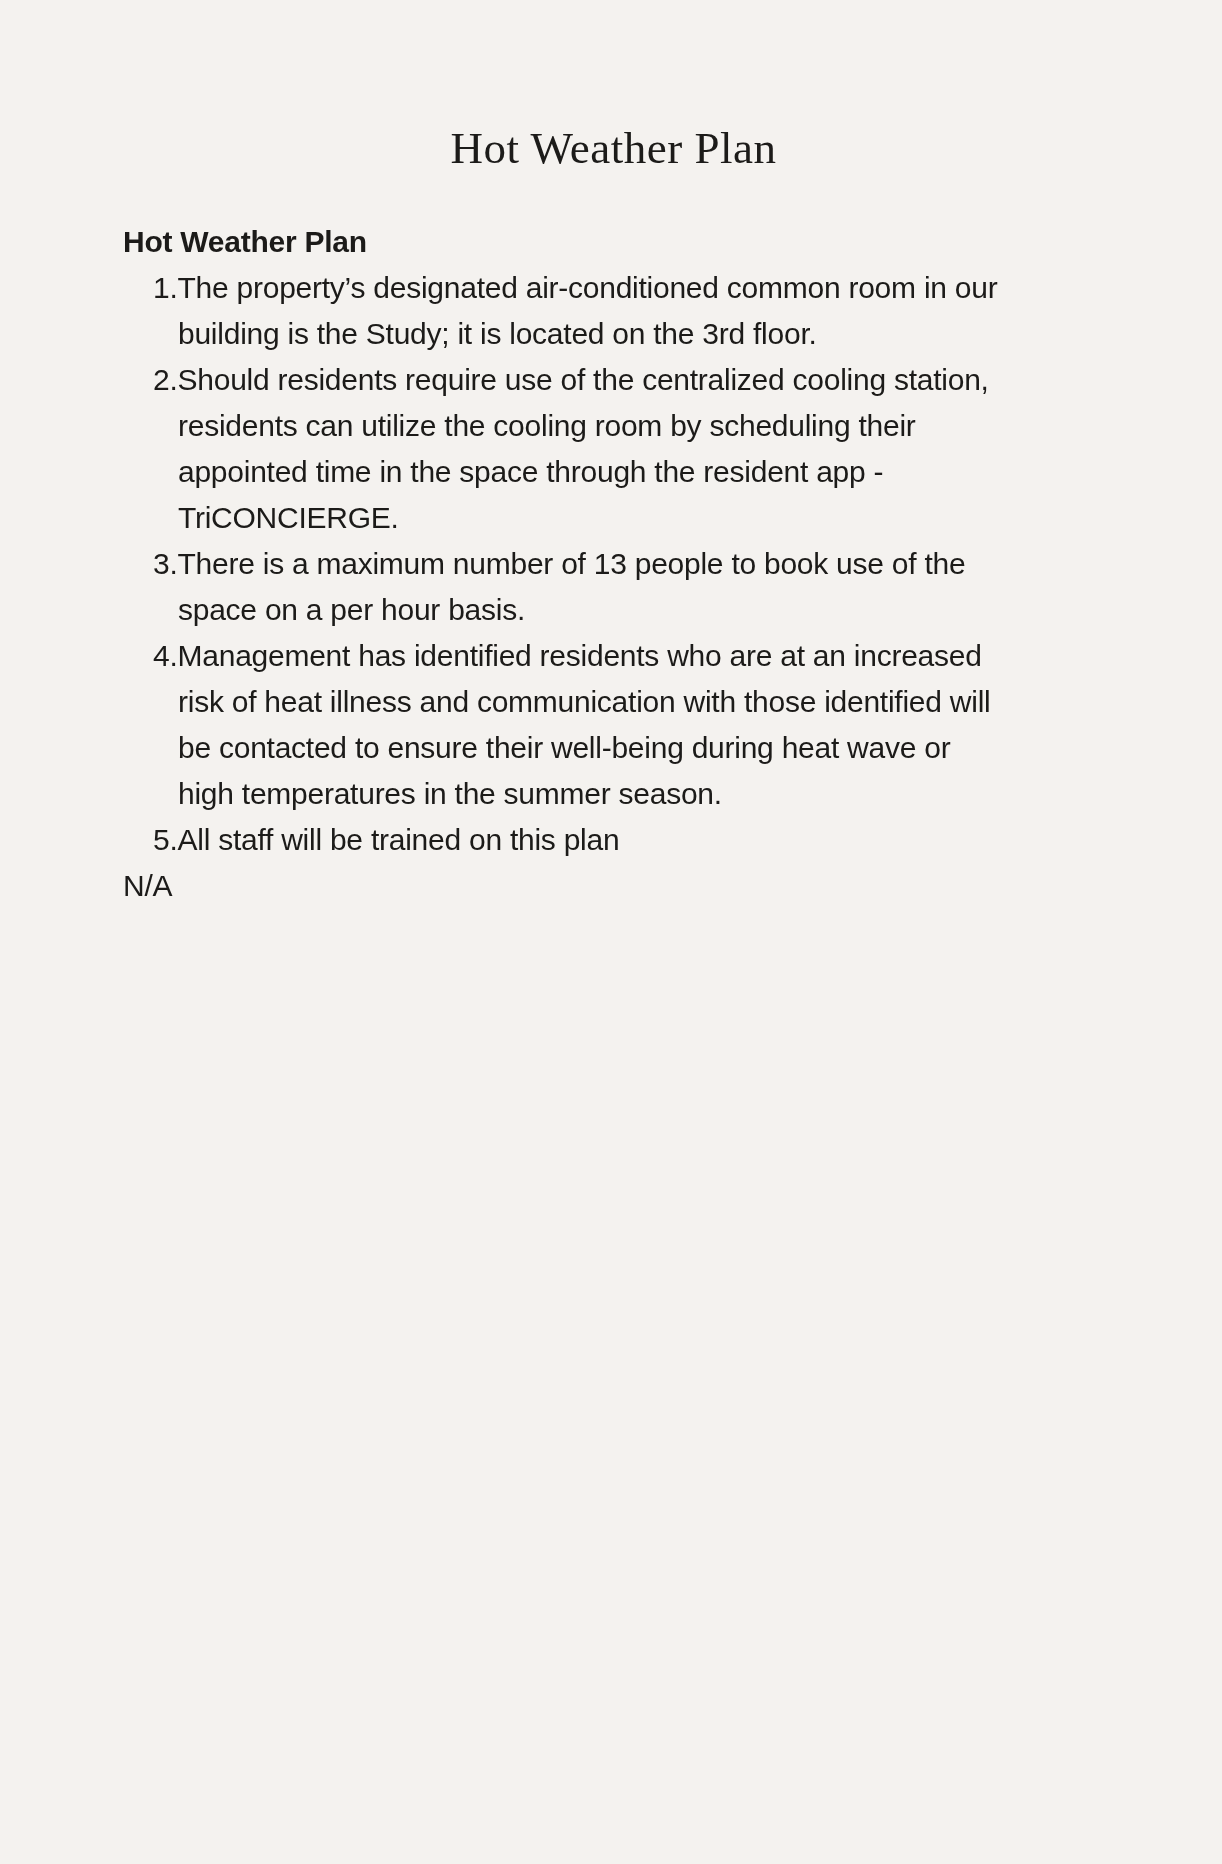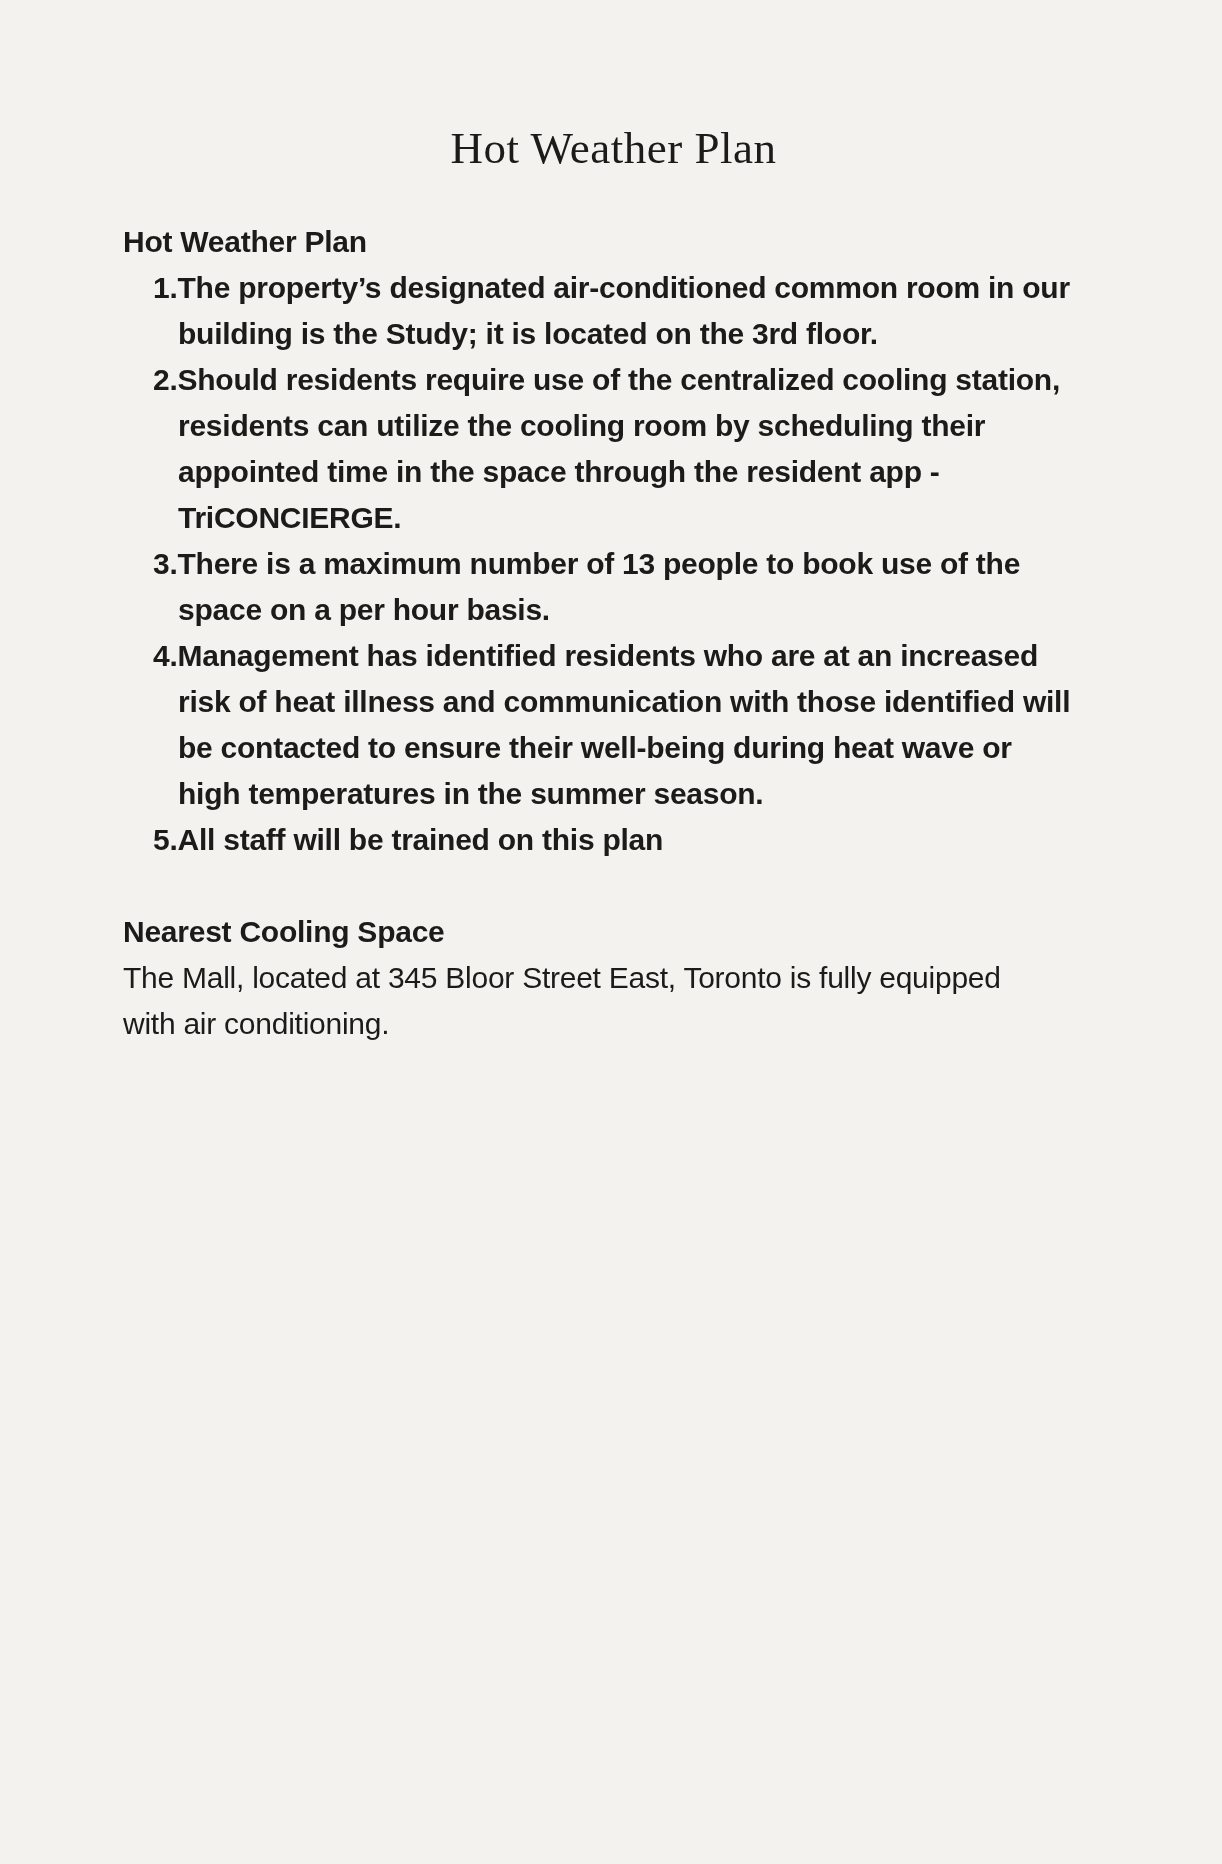--- a/index.html
+++ b/index.html
@@ -48,21 +48,20 @@
     margin: 0;
   }
   .plan-heading {
     margin-top: 41px;
   }
   ol.plan-list {
     margin: 0;
     padding: 0 0 0 55px;
     list-style: none;
     counter-reset: planitem;
-    font-weight: bold;
   }
   ol.plan-list > li {
     counter-increment: planitem;
     font-size: 30px;
     line-height: 46px;
     letter-spacing: -0.25px;
     white-space: pre-line;
     text-indent: -25px;
   }
   ol.plan-list > li::before {
@@ -95,21 +94,17 @@
     <li>There is a maximum number of 13 people to book use of the
 space on a per hour basis.</li>
     <li>Management has identified residents who are at an increased
 risk of heat illness and communication with those identified will
 be contacted to ensure their well-being during heat wave or
 high temperatures in the summer season.</li>
     <li>All staff will be trained on this plan</li>
   </ol>
 
   <section>
+    <p class="body-text">N/A</p>
   </section>
 
-  <section>
-    <h2 class="section-heading cooling-heading">Nearest Cooling Space</h2>
-    <p class="body-text">The Mall, located at 345 Bloor Street East, Toronto is fully equipped
-with air conditioning.</p>
-  </section>
 
 </div>
 
 </body></html>

